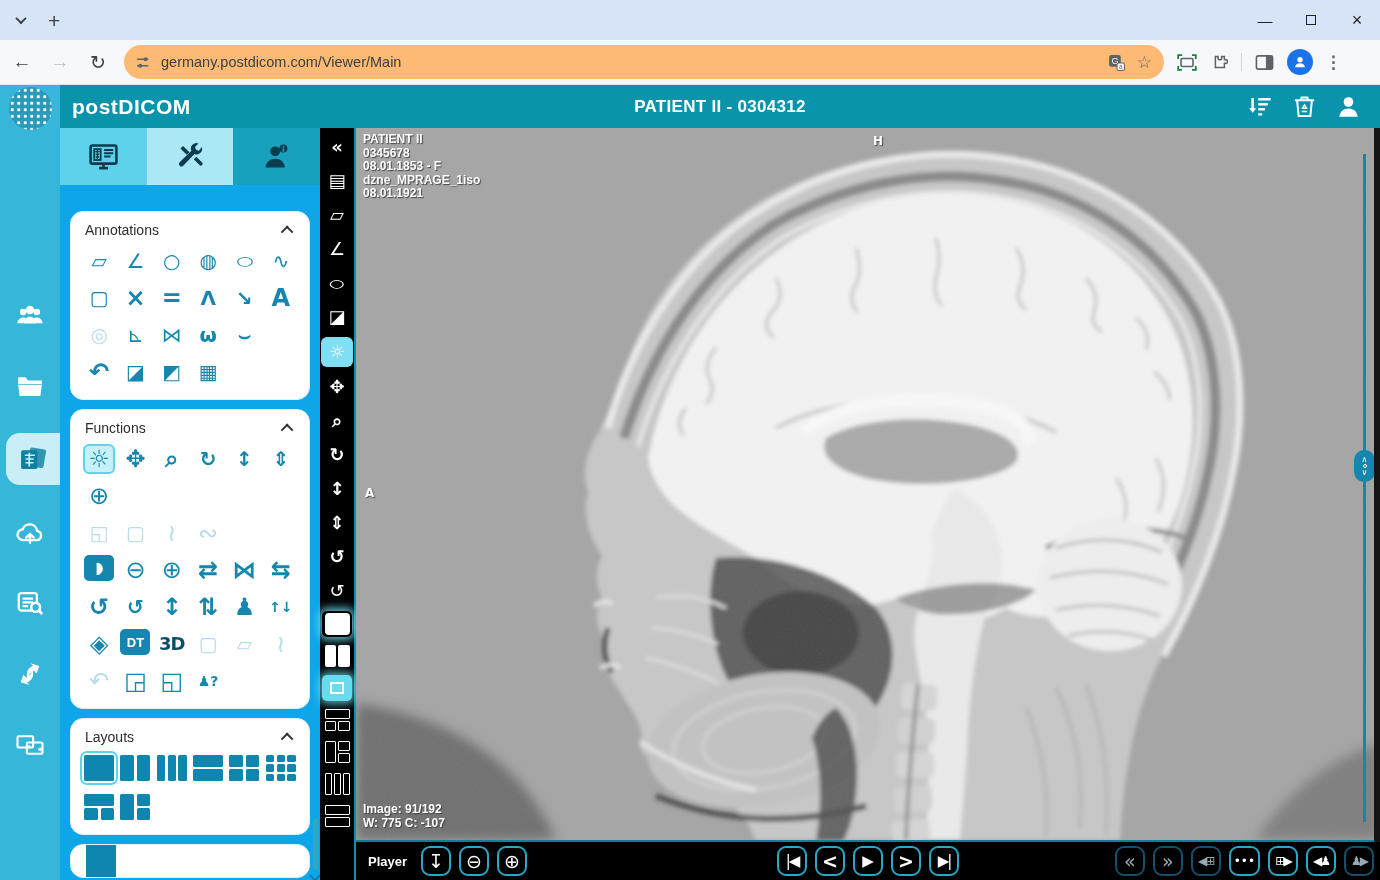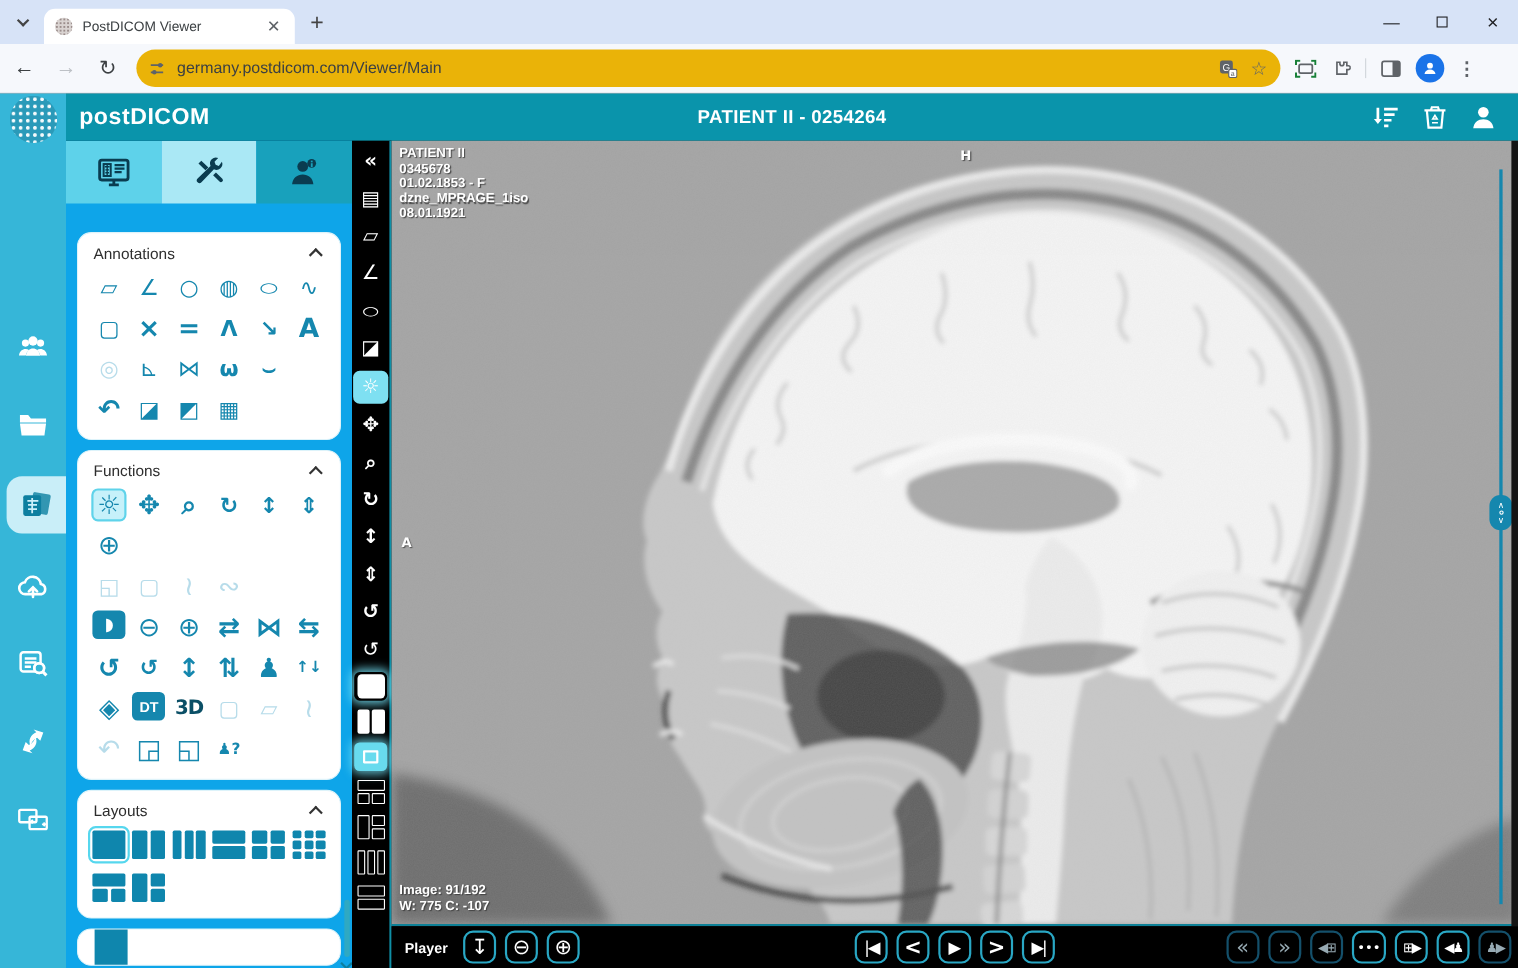--- a/index.html
+++ b/index.html
@@ -15,21 +15,21 @@
   .tab-title{font-size:12.5px;color:#3c4043;margin-left:9px;flex:1;white-space:nowrap;overflow:hidden;}
   .tab-close{font-size:15px;color:#5f6368;padding:0 3px;}
   .newtab{font-size:21px;color:#444;margin-left:14px;margin-top:2px;}
   .wincontrols{margin-left:auto;display:flex;height:100%;}
   .wbtn{width:46px;height:100%;display:flex;align-items:center;justify-content:center;color:#202124;font-size:15px;}
   .wbtn .sq{width:10px;height:10px;border:1.4px solid #202124;}
 
   .navbar{position:absolute;left:0;top:40px;width:1380px;height:45px;background:#f6f8fc;border-bottom:1px solid #dfe3ea;display:flex;align-items:center;}
   .navico{width:32px;height:32px;display:flex;align-items:center;justify-content:center;font-size:19px;color:#3c4043;margin-left:6px;}
   .navico.dis{color:#bdc1c6;}
-  .urlbar{height:34px;flex:0 0 1040px;margin-left:10px;background:#eab308;border-radius:17px;display:flex;align-items:center;padding:0 12px;}
+  .urlbar{height:34px;flex:0 0 1040px;margin-left:10px;background:#fdba74;border-radius:17px;display:flex;align-items:center;padding:0 12px;}
   .urltext{font-size:14.5px;color:#3c4043;margin-left:10px;flex:1;}
   .urlbar svg{flex:0 0 auto;}
   .star{font-size:17px;color:#5f6368;margin-left:12px;}
   .extico{margin-left:13px;display:flex;align-items:center;justify-content:center;}
   .vdiv{width:1px;height:18px;background:#d0d4da;margin-left:13px;}
   .avatar{width:26px;height:26px;border-radius:50%;background:#1a73e8;margin-left:13px;display:flex;align-items:center;justify-content:center;}
   .kebab{font-size:17px;color:#5f6368;margin-left:12px;margin-right:10px;font-weight:bold;}
 
   
   .appbar{position:absolute;left:60px;top:85px;width:1320px;height:43px;background:#0a94ab;display:flex;align-items:center;}
@@ -127,25 +127,20 @@
 </style>
 </head>
 <body>
 
 <div class="window">
 
   <div class="titlebar">
     <div class="tabsearch">
         <div class="chev-down"></div>
       </div>
-    <div class="tab">
-      <div class="favicon"></div>
-      <span class="tab-title">PostDICOM Viewer</span>
-      <span class="tab-close">✕</span>
-    </div>
     <span class="newtab">+</span>
     <div class="wincontrols">
       <div class="wbtn">—</div>
       <div class="wbtn">
           <span class="sq"></span>
         </div>
       <div class="wbtn" style="font-size:18px;">×</div>
     </div>
   </div>
 
@@ -191,21 +186,21 @@
     <div class="avatar">
       <svg width="16" height="16" viewBox="0 0 24 24" fill="#fff">
           <circle cx="12" cy="8.5" r="4"></circle>
           <path d="M4.5 20c.6-4.2 3.7-6.3 7.5-6.3s6.9 2.1 7.5 6.3z"></path>
         </svg>
     </div>
     <div class="kebab">⋮</div>
   </div>
 
   <div class="appbar">
-    <span class="apptitle">PATIENT II - 0254264</span>
+    <span class="apptitle">PATIENT II - 0304312</span>
     <span class="applogo">postDICOM</span>
     <div class="appactions">
         <div class="item"><svg viewBox="0 0 24 24">
             <path d="M10 5.5h11M10 10h8.5M10 14.5h6M10 19h3.5" stroke="#fff" stroke-width="2.2" fill="none"></path>
             <path d="M5 4.5V16" stroke="#fff" stroke-width="2.2" fill="none"></path>
             <path d="M1.8 13.5L5 17.5l3.2-4z" fill="#fff"></path>
           </svg></div>
         <div class="item"><svg viewBox="0 0 24 24" fill="none" stroke="#fff" stroke-width="1.8">
             <path d="M5.5 7l1.3 13.5h10.4L18.5 7"></path>
             <path d="M3.5 6.5h17M9.5 4h5l.8 2.5H8.7z"></path>
@@ -620,21 +615,21 @@
           <path d="M730,556 q26,66 20,150"></path>
           <path d="M670,580 q24,56 20,128"></path>
         </g>
       </g>
       <rect width="1024" height="712" filter="url(#grain)" opacity=".35"></rect>
     </svg>
 
     <div class="ov ov-tl">
       <div>PATIENT II</div>
       <div>0345678</div>
-      <div>01.02.1853 - F</div>
+      <div>08.01.1853 - F</div>
       <div>dzne_MPRAGE_1iso</div>
       <div>08.01.1921</div>
     </div>
     <div class="ov ov-bl">
       <div>Image: 91/192</div>
       <div>W: 775 C: -107</div>
     </div>
     <span class="ori ori-top">H</span>
     <span class="ori ori-left">A</span>
     <div class="slider-track"></div>

